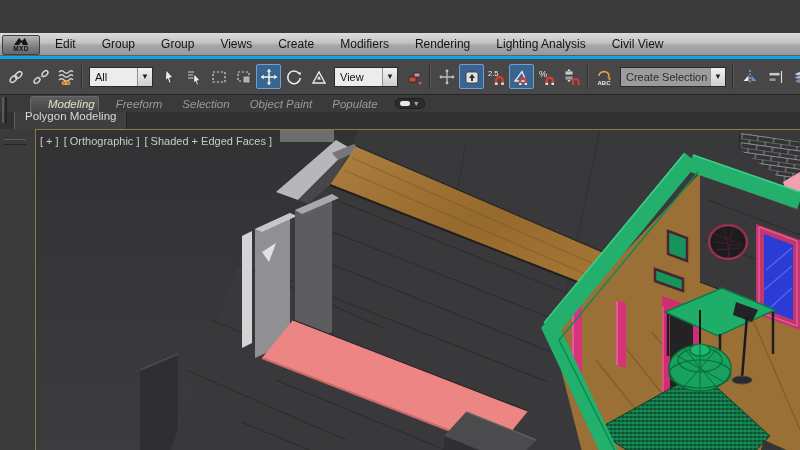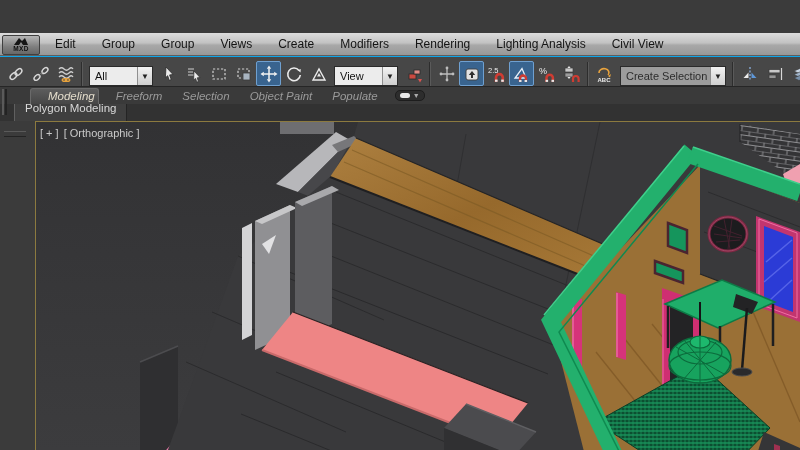--- a/index.html
+++ b/index.html
@@ -13,22 +13,22 @@
     border-bottom:1px solid #5e5e5e; }
   .app-button { flex:0 0 auto; width:38px; height:20px; margin:1px 2px 0 2px;
     background:linear-gradient(#b5b5b5,#7e7e7e 60%,#676767); border:1px solid #3f3f3f;
     border-radius:2px; display:flex; flex-direction:column; align-items:center; justify-content:center; }
   .app-button .logo-glyph { width:16px; height:8px; }
   .app-button .logo-txt { font-size:6.5px; font-weight:bold; color:#101010; line-height:6px; letter-spacing:.4px; }
   .menu-item { flex:0 0 auto; font-size:12px; color:#141414; padding:0 13px; height:100%;
     display:flex; align-items:center; white-space:nowrap; cursor:default; }
 
   
-  .toolbar { height:31px; background:#474747; border-top:1px solid #0ea5e9;
-    border-bottom:1px solid #262626; display:flex; align-items:flex-end; padding-left:3px;
+  .toolbar { height:39px; background:#474747; border-top:3px solid #0ea5e9;
+    border-bottom:1px solid #262626; display:flex; align-items:center; padding-left:3px;
     overflow:hidden; white-space:nowrap; }
   .tbtn { flex:0 0 auto; width:25px; height:25px; display:flex; align-items:center;
     justify-content:center; border-radius:2px; border:1px solid transparent; }
   .tbtn.active { background:#39648f; border:1px solid #6fa0d0; }
   .tsep { flex:0 0 auto; width:0; height:24px; border-left:1px solid #2d2d2d;
     border-right:1px solid #5a5a5a; margin:0 3px; }
   .tdrop { flex:0 0 auto; height:20px; background:#ececec; border:1px solid #2a2a2a;
     display:flex; align-items:center; margin:0 3px; overflow:hidden; }
   .tdrop .val { font-size:11px; color:#111; padding:0 5px; overflow:hidden; white-space:nowrap; flex:1; }
   .tdrop .arrowbtn { width:15px; align-self:stretch; background:linear-gradient(#f2f2f2,#cfcfcf);
@@ -279,20 +279,21 @@
   </div>
 
   <div class="workspace">
     <div class="left-strip">
       <div class="grip"></div>
     </div>
     <div class="viewport">
       <div class="vp-label">
         <span>[ + ]</span>
         <span>[ Orthographic ]</span>
+        <span>[ Shaded + Edged Faces ]</span>
       </div>
 
       <svg class="scene" viewBox="0 0 764 361">
         <defs>
           <linearGradient id="bgGrad" x1="0" y1="0" x2="0" y2="1">
             <stop offset="0" stop-color="#323234"></stop>
               <stop offset="1" stop-color="#3d3d3f"></stop>
           </linearGradient>
           <linearGradient id="woodGrad" x1="0" y1="0" x2="1" y2="1">
             <stop offset="0" stop-color="#ad8040"></stop>

